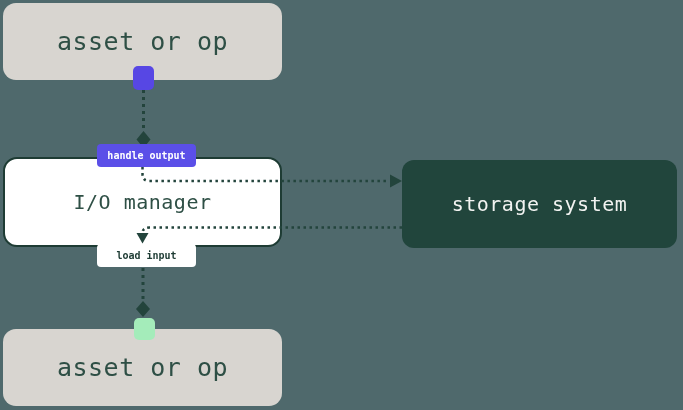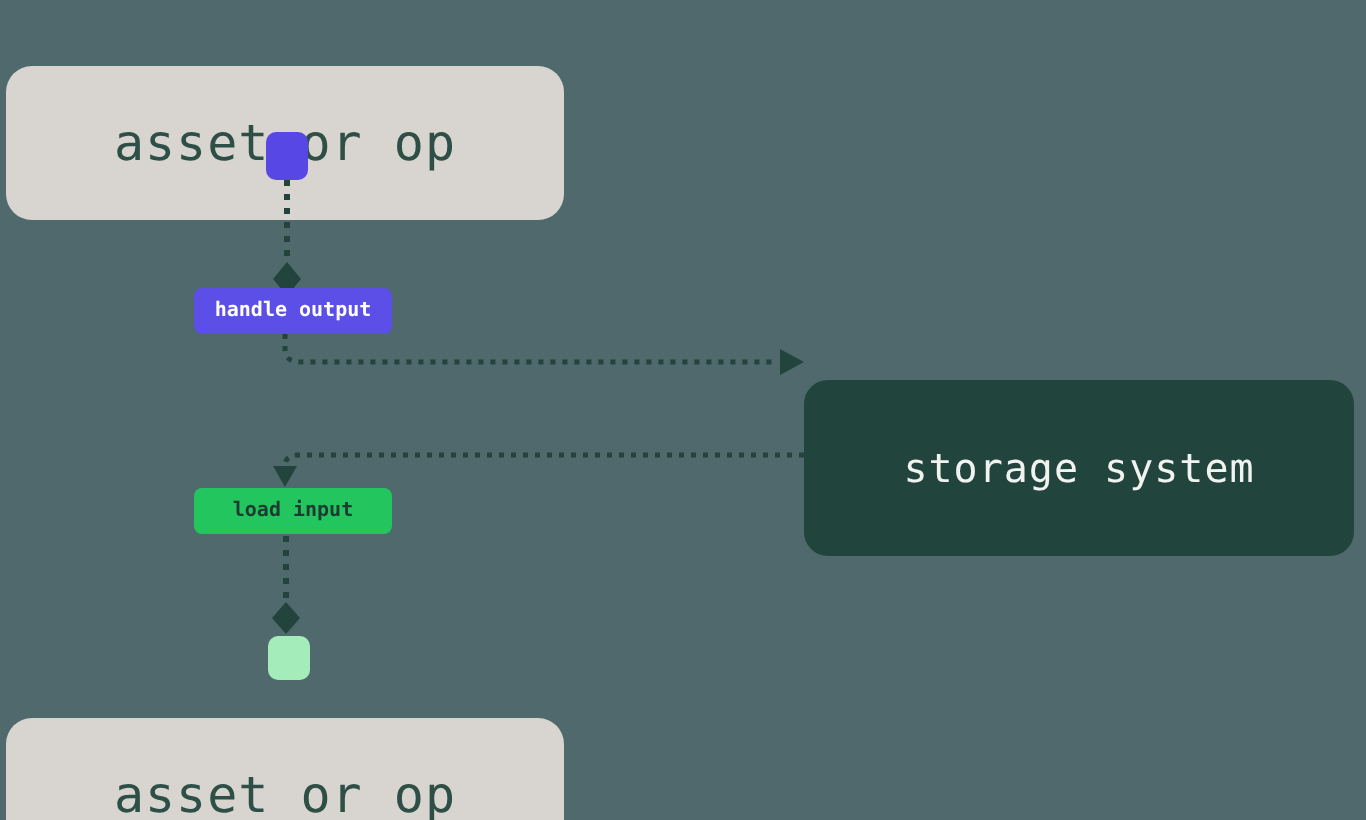--- a/index.html
+++ b/index.html
@@ -14,21 +14,20 @@
     height: 410px;
     background: #4f696c;
     overflow: hidden;
   }
   .node {
     position: absolute;
     display: flex;
     align-items: center;
     justify-content: center;
     box-sizing: border-box;
-    margin-top: 30px;
   }
   .asset-box {
     left: 3px;
     width: 279px;
     height: 77px;
     background: #d8d5d0;
     border-radius: 13px;
     color: #2e4f45;
     font-size: 25px;
     letter-spacing: 0.5px;
@@ -92,21 +91,21 @@
     letter-spacing: 0px;
     z-index: 4;
   }
   .badge-handle-output {
     top: 144px;
     background: #5b4fe8;
     color: #ffffff;
   }
   .badge-load-input {
     top: 244px;
-    background: #22c55e;
+    background: #ffffff;
     color: #1d3b33;
   }
   .connector-layer {
     position: absolute;
     left: 0;
     top: 0;
     width: 683px;
     height: 410px;
     z-index: 3;
     pointer-events: none;
@@ -116,20 +115,23 @@
 </style>
 </head>
 <body>
 
 <div class="canvas">
 
   <div class="node asset-box asset-top z1">
     <span>asset or op</span>
   </div>
 
+  <div class="node io-box z1">
+    <span>I/O manager</span>
+  </div>
 
   <div class="node storage-box z1">
     <span>storage system</span>
   </div>
 
   <div class="node asset-box asset-bottom z1">
     <span>asset or op</span>
   </div>
 
   <div class="port port-output z2"></div>

